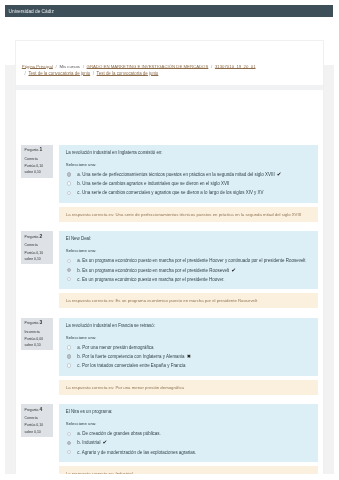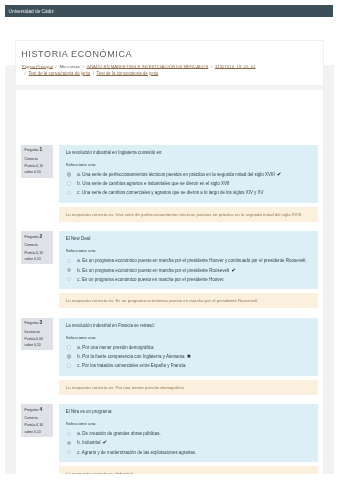--- a/index.html
+++ b/index.html
@@ -50,21 +50,20 @@
 </head>
 <body>
 
 <div class="pagebg"></div>
 <div class="bottom-cut"></div>
 <div class="navbar">
   <div class="brand">Universidad de Cádiz</div>
 </div>
 
 <div class="card">
-  <div class="page-title">HISTORIA ECONÓMICA</div>
   <div class="crumbs">
     <div id="bc1"><a>Página Principal</a><span class="sep">/</span><span class="plain">Mis cursos</span><span class="sep">/</span><a>GRADO EN MARKETING E INVESTIGACIÓN DE MERCADOS</a><span class="sep">/</span><a>31307010_19_20_01</a></div>
     <div id="bc2"><span class="sep">/</span><a>Test de la convocatoria de junio</a><span class="sep">/</span><a>Test de la convocatoria de junio</a></div>
   </div>
   <div class="divider"></div>
   <div class="inner" id="quiz">
       <div class="qblock">
         <div class="qrow">
           <div class="qinfo">
             <div class="qnum">Pregunta <b>1</b></div>

